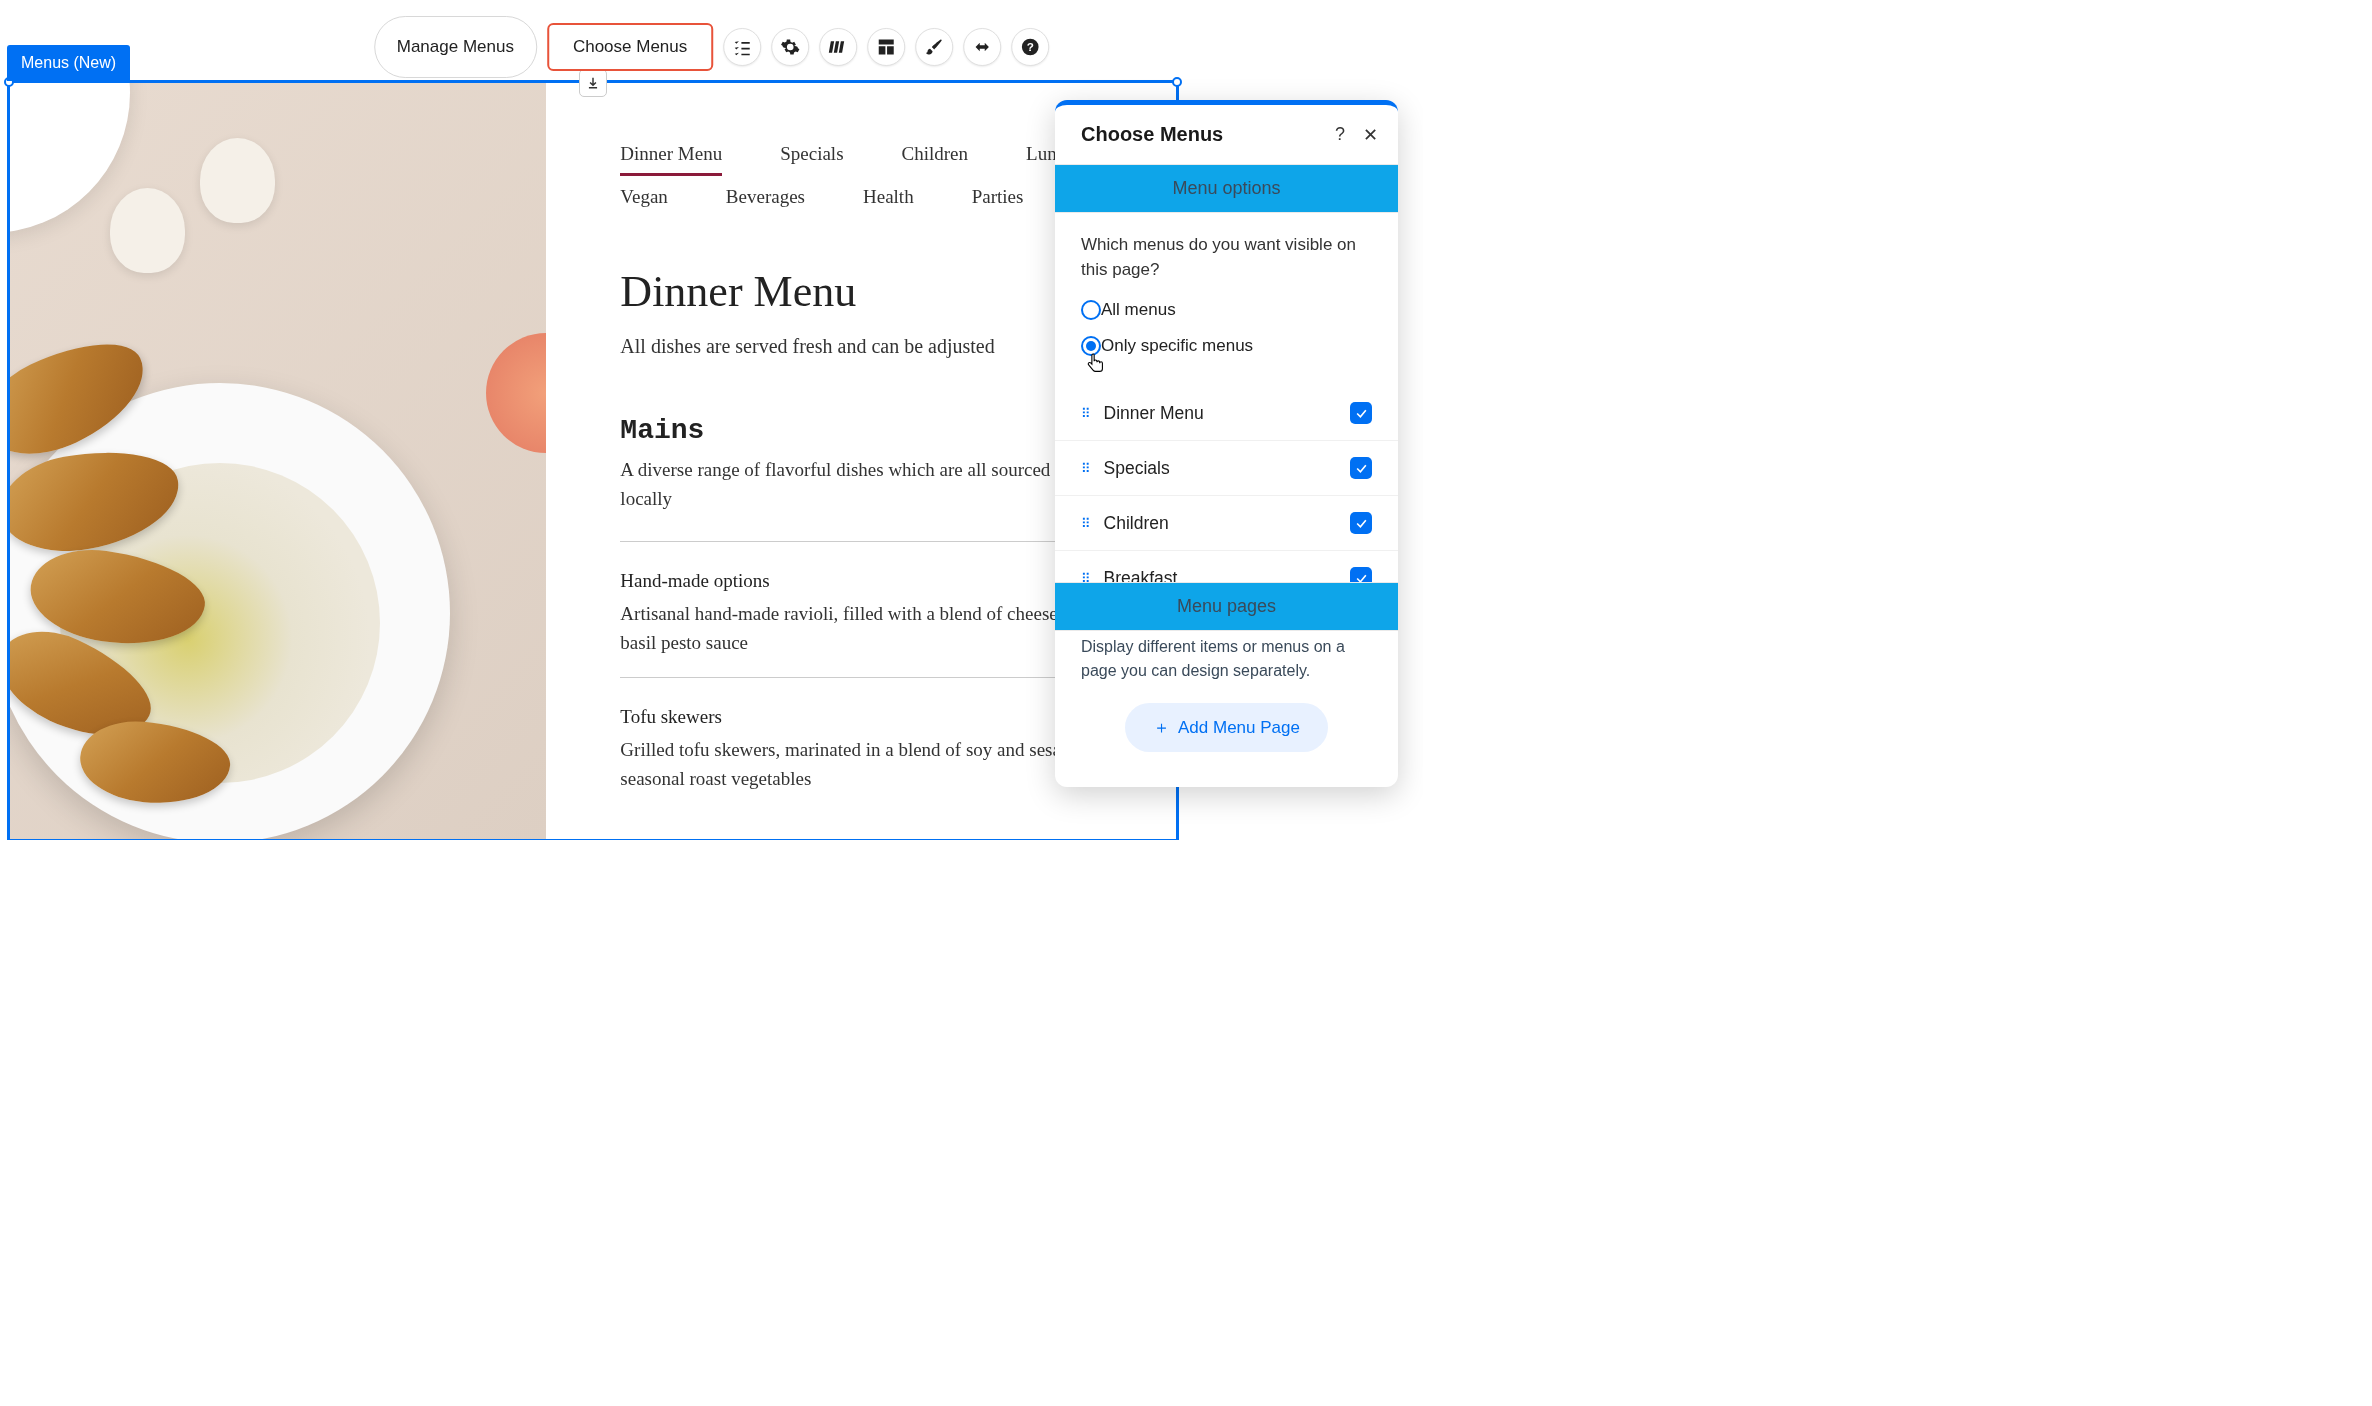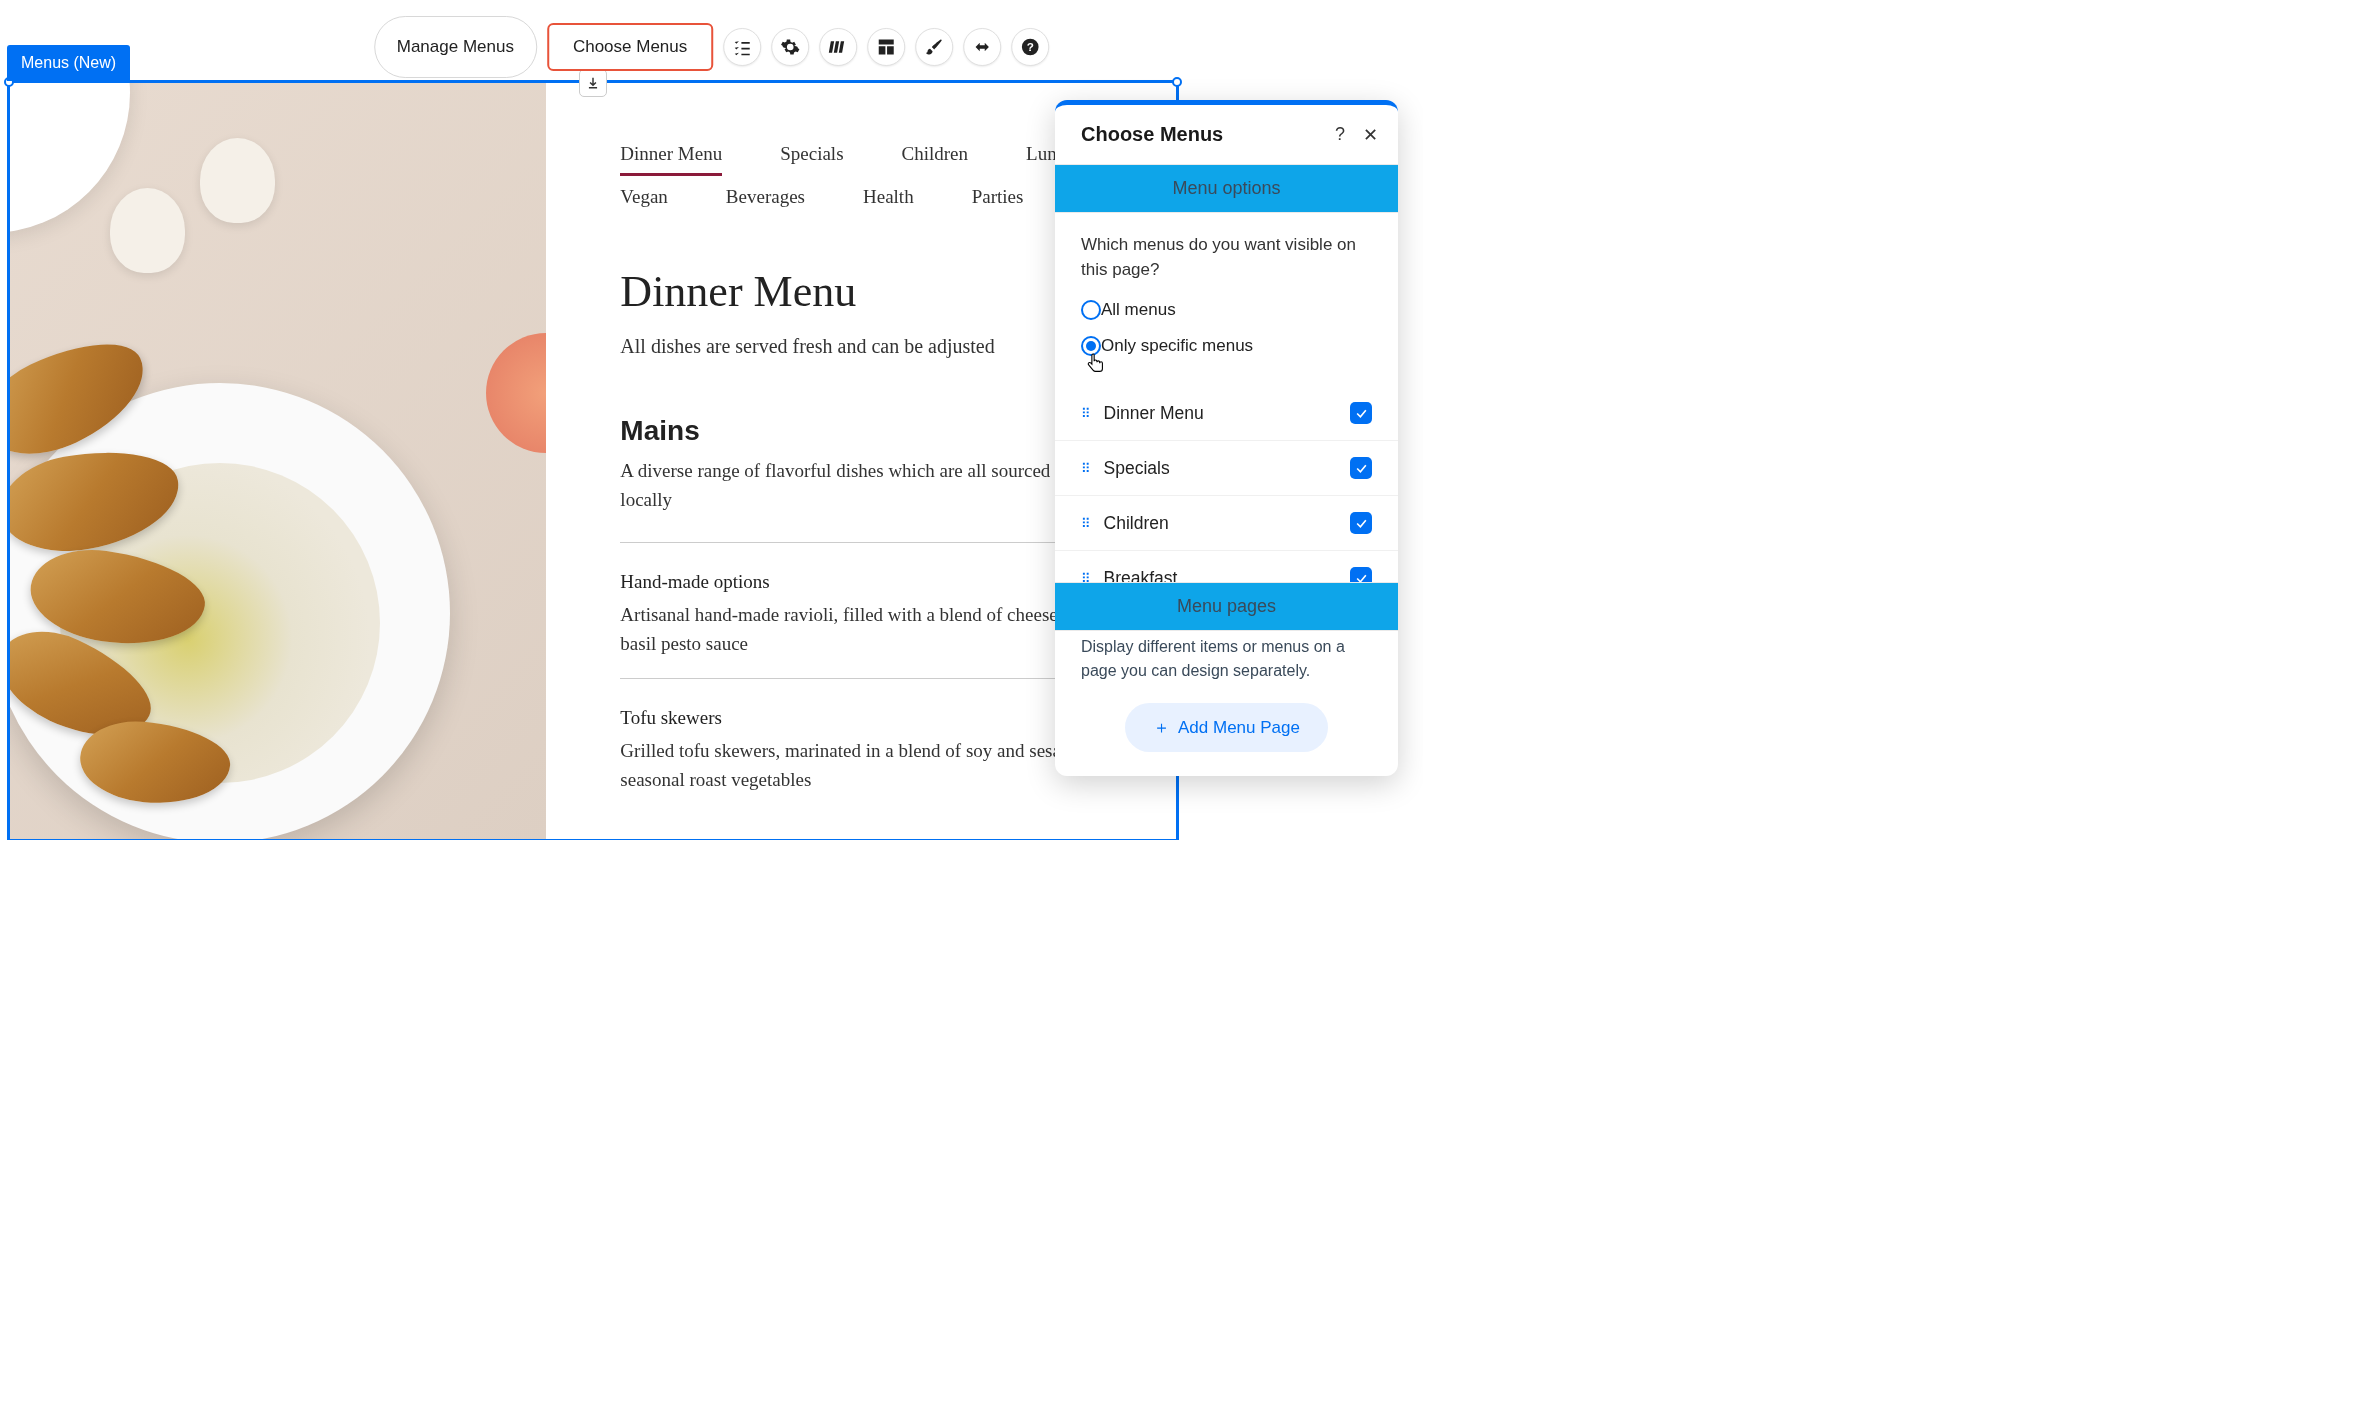--- a/index.html
+++ b/index.html
@@ -28,21 +28,21 @@
   .content-col { flex: 1; padding: 60px 50px 0 74px; overflow: hidden; }
   
   
   .menu-tabs { display: flex; flex-wrap: wrap; gap: 10px 58px; margin-bottom: 50px; }
   .menu-tab { font-family: Georgia, 'Times New Roman', serif; font-size: 19px; color: #333; padding-bottom: 8px; cursor: pointer; }
   .menu-tab.active { border-bottom: 3px solid #8b1a3a; }
   
   
   .menu-title { font-family: Georgia, 'Times New Roman', serif; font-size: 44px; font-weight: 400; color: #222; margin-bottom: 14px; }
   .menu-desc { font-family: Georgia, 'Times New Roman', serif; font-size: 20px; color: #333; line-height: 1.5; margin-bottom: 54px; }
-  .section-title { font-family: Liberation Sans, sans-serif; font-size: 28px; color: #222; margin-bottom: 10px; }
+  .section-title { font-family: Liberation Mono, monospace; font-size: 28px; color: #222; margin-bottom: 10px; }
   .section-desc { font-family: Georgia, 'Times New Roman', serif; font-size: 19px; color: #333; line-height: 1.5; margin-bottom: 28px; }
   .dish { border-top: 1px solid #ccc; padding: 28px 0 20px; }
   .dish-name { font-family: Georgia, 'Times New Roman', serif; font-size: 19px; color: #222; margin-bottom: 8px; }
   .dish-desc { font-family: Georgia, 'Times New Roman', serif; font-size: 19px; color: #333; line-height: 1.5; }
   
   
   .sidepanel { position: absolute; top: 100px; right: 25px; width: 343px; background: #fff; border-radius: 12px; box-shadow: 0 8px 30px rgba(0,0,0,0.18); z-index: 30; overflow: hidden; border-top: 5px solid #0070f3; }
   .panel-header { display: flex; align-items: center; justify-content: space-between; padding: 18px 20px 18px 26px; }
   .panel-title { font-size: 20px; font-weight: 700; color: #1a1a1a; }
   .panel-header-icons { display: flex; gap: 18px; align-items: center; }
@@ -59,21 +59,21 @@
   .menu-list { padding: 8px 0 0; max-height: 204px; overflow: hidden; }
   .menu-list-row { display: flex; align-items: center; justify-content: space-between; padding: 16px 26px; border-bottom: 1px solid #f0f0f0; }
   .menu-list-left { display: flex; align-items: center; gap: 14px; }
   .drag-dots { color: #0070f3; font-size: 13px; letter-spacing: -1px; cursor: grab; }
   .menu-list-label { font-size: 17.5px; color: #222; }
   .checkbox { width: 22px; height: 22px; background: #0070f3; border-radius: 5px; display: flex; align-items: center; justify-content: center; cursor: pointer; }
   .checkbox svg { width: 13px; height: 13px; stroke: #fff; stroke-width: 3; fill: none; }
   
   .panel-pages-desc { font-size: 16px; color: #3a4a5a; line-height: 1.5; padding: 4px 0 20px; }
   .add-page-btn { display: flex; align-items: center; justify-content: center; gap: 8px; background: #e8f1ff; color: #0070f3; border: none; border-radius: 999px; padding: 13px 28px; font-size: 17px; cursor: pointer; margin: 0 auto; }
-  .panel-footer { padding: 0 26px 24px; }
+  .panel-footer { padding: 0 26px 35px; }
   
   
   .plate-top { position: absolute; top: -130px; left: -160px; width: 280px; height: 280px; border-radius: 50%; background: #fff; box-shadow: 0 5px 20px rgba(0,0,0,0.1); }
   .shaker1 { position: absolute; top: 55px; left: 190px; width: 75px; height: 85px; background: #f5f0e8; border-radius: 50% 50% 45% 45%; box-shadow: 0 3px 10px rgba(0,0,0,0.1); }
   .shaker2 { position: absolute; top: 105px; left: 100px; width: 75px; height: 85px; background: #f5f0e8; border-radius: 50% 50% 45% 45%; box-shadow: 0 3px 10px rgba(0,0,0,0.1); }
   .plate-main { position: absolute; top: 300px; left: -20px; width: 460px; height: 460px; border-radius: 50%; background: #fafafa; box-shadow: 0 10px 30px rgba(0,0,0,0.15); }
   .dip { position: absolute; top: 80px; left: 70px; width: 320px; height: 320px; border-radius: 50%; background: radial-gradient(circle at 40% 55%, #d9d070 0%, #e8e3d0 40%, #ede8db 70%); }
   .bread { position: absolute; background: linear-gradient(135deg, #d4a256 0%, #b87a2e 50%, #9c5e1f 100%); border-radius: 40% 60% 55% 45% / 50% 45% 55% 50%; box-shadow: 0 4px 8px rgba(0,0,0,0.2); }
   .bread.b1 { top: 270px; left: -30px; width: 170px; height: 90px; transform: rotate(-25deg); }
   .bread.b2 { top: 370px; left: -10px; width: 180px; height: 95px; transform: rotate(-10deg); }

